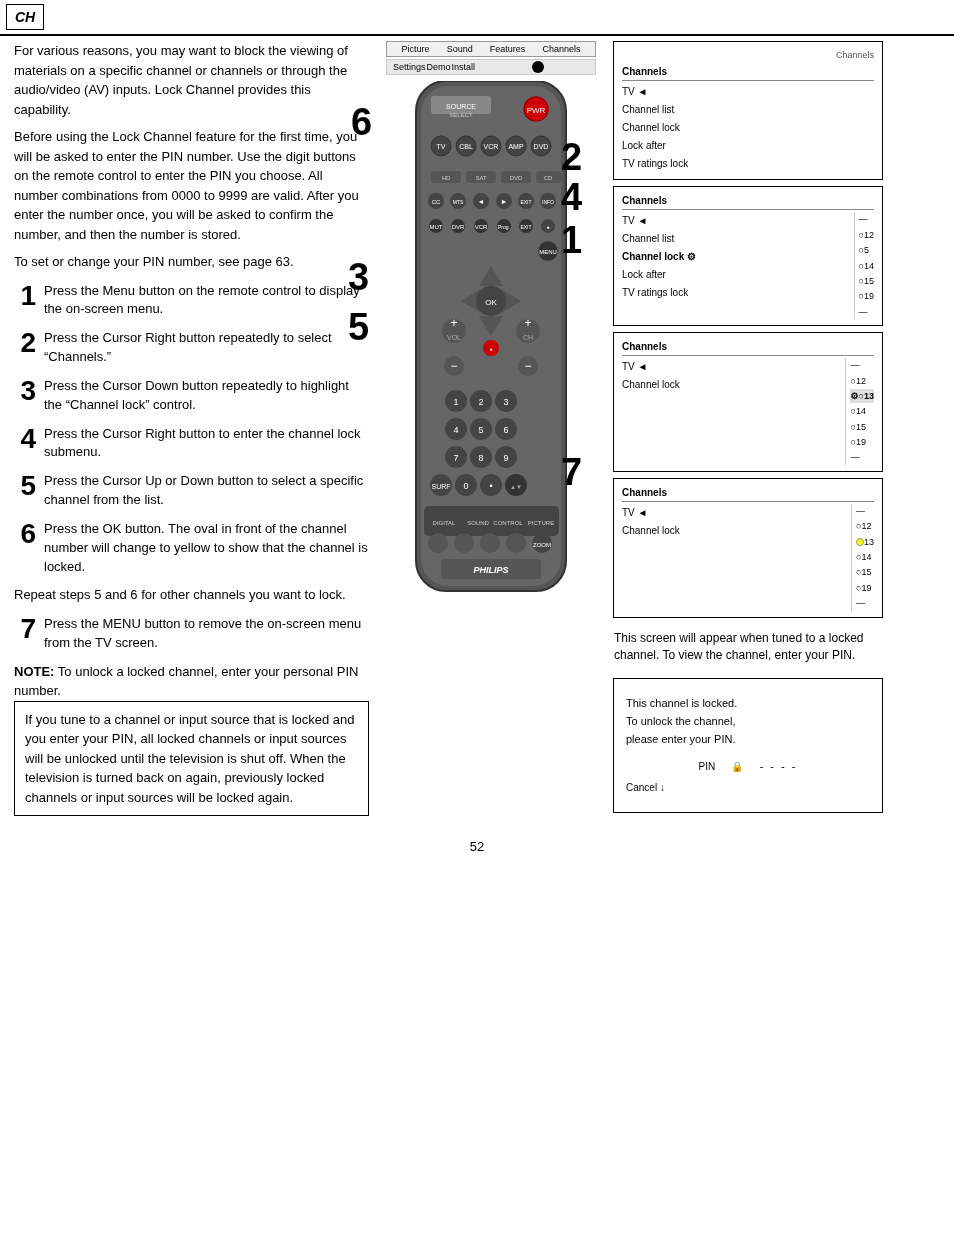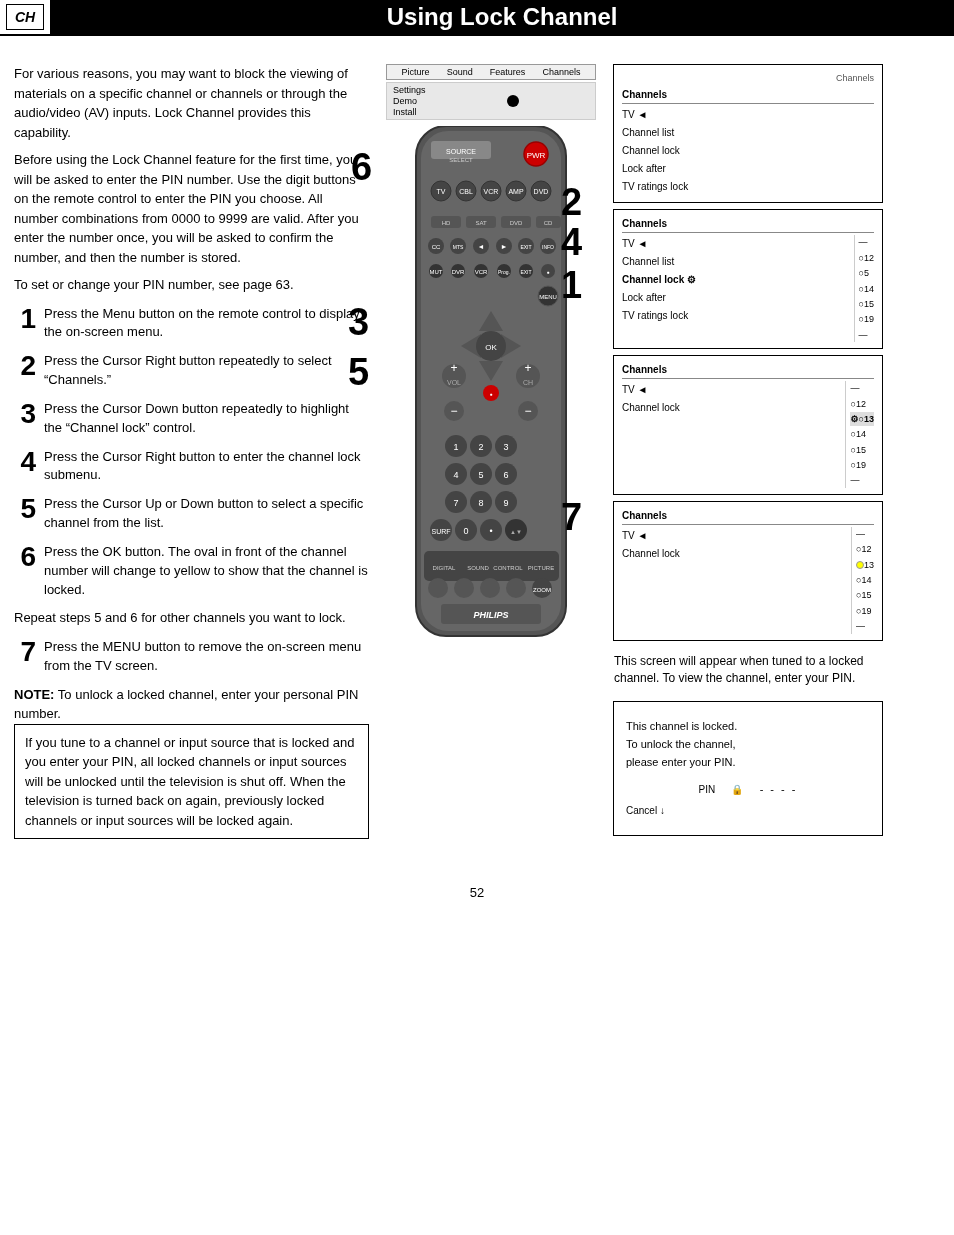--- a/index.html
+++ b/index.html
@@ -37,21 +37,21 @@
       display: flex;
       align-items: center;
       justify-content: center;
       font-size: 24px;
       font-weight: bold;
     }
 
     
     .main {
       display: flex;
-      padding: 28px 14px;
+      padding: 5px 14px;
       gap: 12px;
     }
 
     
     .left-col {
       flex: 0 0 355px;
     }
 
     .intro-text {
       font-size: 13px;
@@ -199,21 +199,20 @@
     .remote-svg-container {
       position: relative;
       width: 210px;
     }
   </style>
 </head>
 <body>
 
 <div class="header">
   <div class="header-ch">CH</div>
-  <div class="header-title">Using Lock Channel</div>
 </div>
 
 <div class="main">
 
   <div class="left-col">
     <div class="intro-text">
       <p>For various reasons, you may want to block the viewing of materials on a specific channel or channels or through the audio/video (AV) inputs. Lock Channel provides this capability.</p>
       <p>Before using the Lock Channel feature for the first time, you will be asked to enter the PIN number. Use the digit buttons on the remote control to enter the PIN you choose. All number combinations from 0000 to 9999 are valid. After you enter the number once, you will be asked to confirm the number, and then the number is stored.</p>
       <p>To set or change your PIN number, see page 63.</p>
     </div>
@@ -271,21 +270,21 @@
 
   <div class="middle-col">
 
     <div style="width:210px; border:1.5px solid #999; background:#f0f0f0; padding:2px 6px; font-size:9px; display:flex; justify-content:space-around; margin-bottom:2px;">
       <span>Picture</span>
       <span>Sound</span>
       <span>Features</span>
       <span>Channels</span>
     </div>
     <div style="width:210px; border:1px solid #ccc; background:#e8e8e8; display:flex; font-size:9px; margin-bottom:6px;">
-      <div style="padding:2px 6px; display:flex; flex-direction:column; gap:1px;">
+      <div style="padding:2px 6px; display:flex; gap:1px;">
         <span>Settings</span>
         <span>Demo</span>
         <span>Install</span>
       </div>
       <div style="flex:1; display:flex; align-items:center; justify-content:center;">
         <div style="width:12px;height:12px;border-radius:50%;background:#000;"></div>
       </div>
     </div>
 
     <div class="remote-svg-container">

